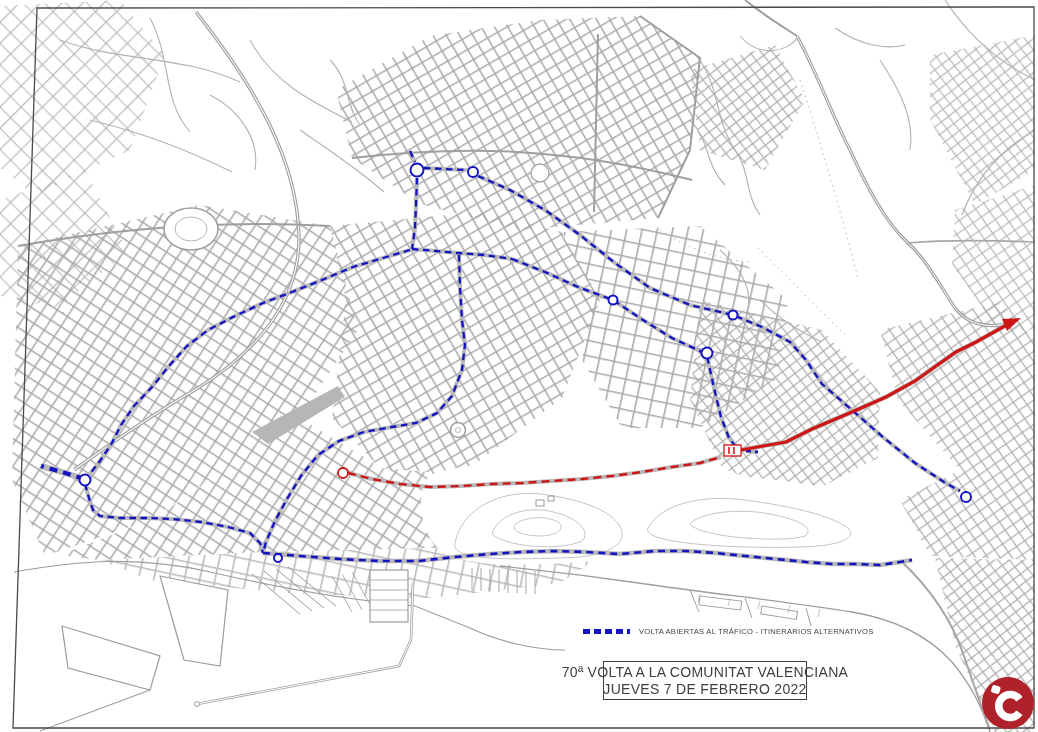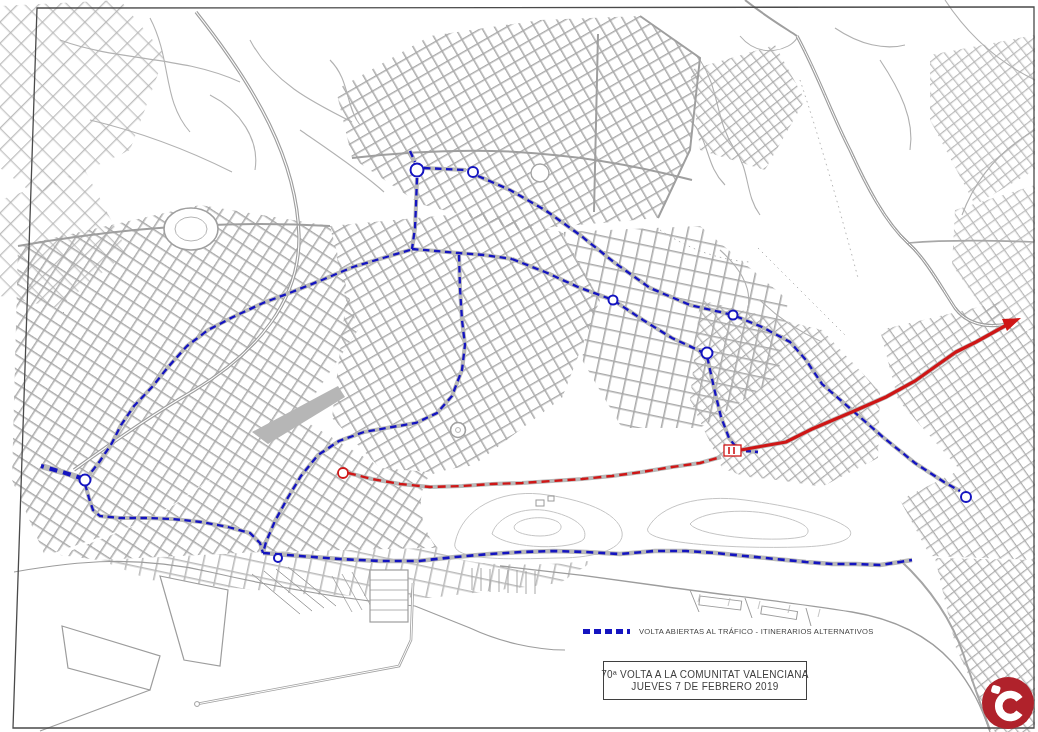--- a/index.html
+++ b/index.html
@@ -5,21 +5,21 @@
   html,body{margin:0;padding:0;background:#ffffff;}
   .page{position:relative;width:1038px;height:732px;background:#fff;overflow:hidden;
         font-family:"Liberation Sans",sans-serif;}
   svg.map{position:absolute;left:0;top:0;}
   .legend{position:absolute;left:583px;top:627px;display:flex;align-items:center;gap:9px;}
   .legend-swatch{width:47px;height:4.5px;}
   .legend-label{font-size:7.6px;color:#3e3e3e;letter-spacing:.25px;white-space:nowrap;}
   .title-box{position:absolute;left:603px;top:661px;width:202px;height:37px;
              border:1.6px solid #3f3f3f;background:#fff;display:flex;flex-direction:column;
              justify-content:center;align-items:center;gap:1px;}
-  .title-line{font-size:10px;color:#3e3e3e;letter-spacing:.3px;white-space:nowrap;}
+  .title-line{font-size:14px;color:#3e3e3e;letter-spacing:.3px;white-space:nowrap;}
   .logo{position:absolute;left:981px;top:676px;width:54px;height:54px;}
 </style>
 </head>
 <body>
 
 <div class="page">
 
   <svg class="map" width="1038" height="732" viewBox="0 0 1038 732">
     <defs>
       <pattern id="p1" patternUnits="userSpaceOnUse" width="13" height="13">
@@ -197,21 +197,21 @@
       </g>
   </svg>
 
   <div class="legend">
     <div class="legend-swatch" id="legend-swatch" style="background: repeating-linear-gradient(90deg, rgb(20, 20, 192) 0px, rgb(20, 20, 192) 7px, transparent 7px, transparent 11px);"></div>
     <div class="legend-label">VOLTA ABIERTAS AL TRÁFICO - ITINERARIOS ALTERNATIVOS</div>
   </div>
 
   <div class="title-box">
     <div class="title-line">70ª VOLTA A LA COMUNITAT VALENCIANA</div>
-    <div class="title-line">JUEVES 7 DE FEBRERO 2019</div>
+    <div class="title-line">JUEVES 7 DE FEBRERO 2022</div>
   </div>
 
   <svg class="logo" id="logo" viewBox="0 0 54 54" role="img" aria-label="iC">
     <circle id="logo-circle" cx="27" cy="27" r="26" fill="#b0222b"></circle>
     <path d="M38.5,23.2 A11.5,11.5 0 1 0 38.5,36.8" fill="none" stroke="#ffffff" stroke-width="7.6"></path>
     <rect x="10.5" y="9.5" width="8.6" height="8" rx="2.4" fill="#ffffff" transform="rotate(16 14.8 13.5)"></rect>
   </svg>
 
 </div>
 

